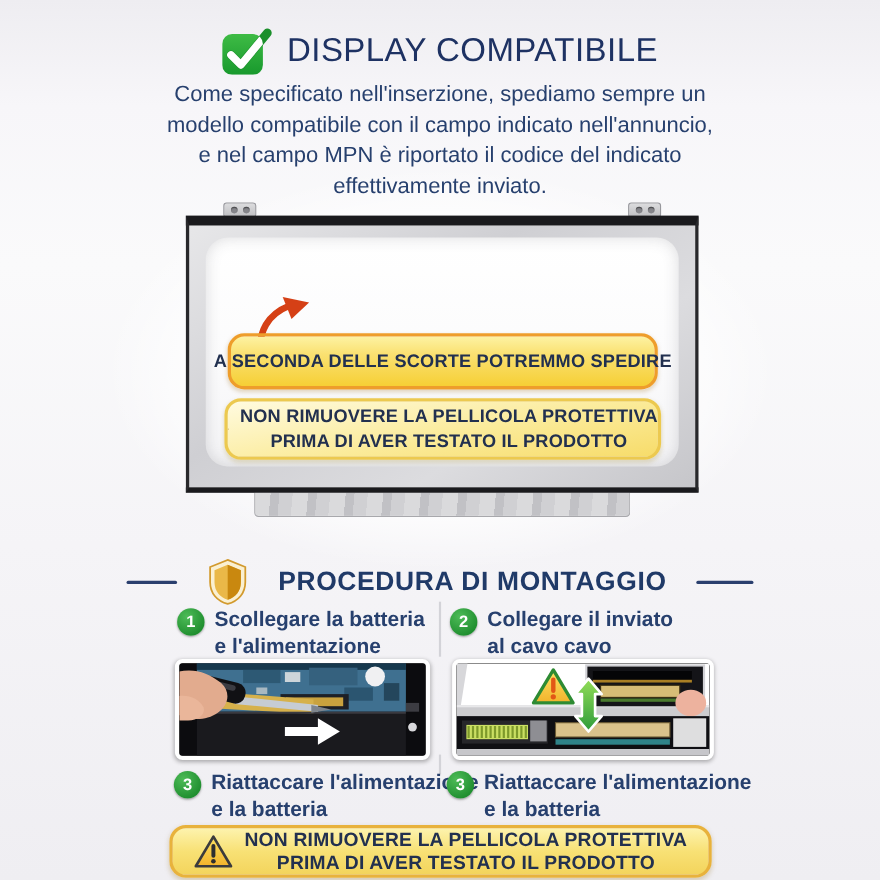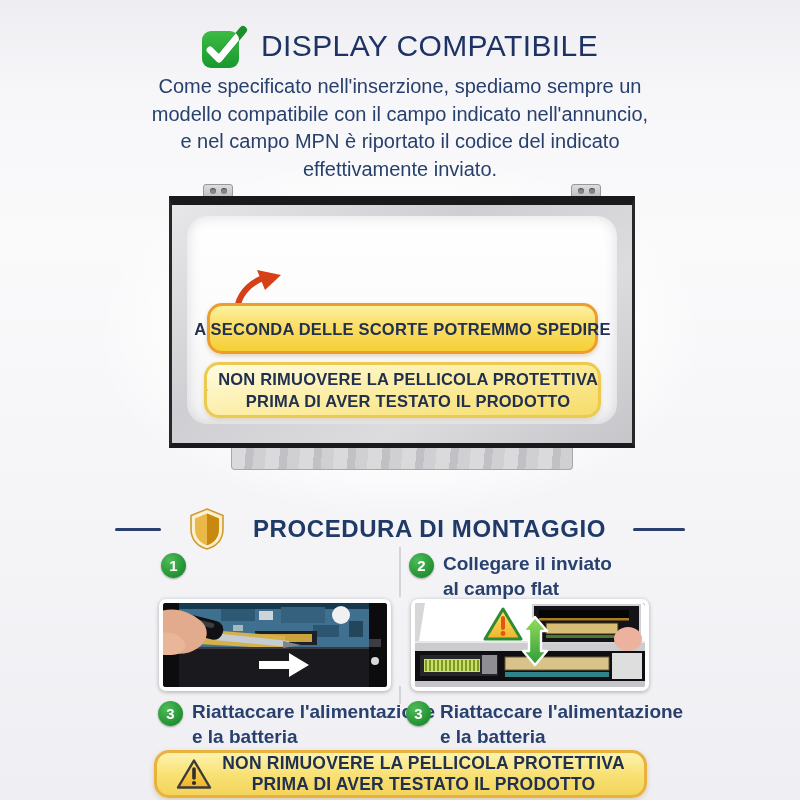--- a/index.html
+++ b/index.html
@@ -150,27 +150,29 @@
       <path d="M19 5.5 L31 10.5 V21 C31 29.5 26 35 19 37.3 C12 35 7 29.5 7 21 V10.5 Z" fill="#eab848"></path>
       <path d="M19 5.5 L31 10.5 V21 C31 29.5 26 35 19 37.3 Z" fill="#c9880f"></path>
     </svg>
     <div class="proc-title">PROCEDURA DI MONTAGGIO</div>
     <div class="rule r"></div>
   </div>
 
   <div class="step s1">
     <div class="badge">1</div>
     <div class="step-text">
+      <div>Scollegare la batteria</div>
+      <div>e l'alimentazione</div>
     </div>
   </div>
   <div class="step s2">
     <div class="badge">2</div>
     <div class="step-text">
       <div>Collegare il inviato</div>
-      <div>al campo flat</div>
+      <div>al cavo cavo</div>
     </div>
   </div>
   <div class="divider d1"></div>
   <div class="divider d2"></div>
 
   <div class="photo p1">
     <svg width="224" height="84" viewBox="0 0 224 84">
       <rect width="224" height="84" fill="#0c0c0f"></rect>
       <rect x="16" y="0" width="190" height="44" fill="#3f7090"></rect>
       <rect x="16" y="0" width="190" height="6" fill="#17394e"></rect>

